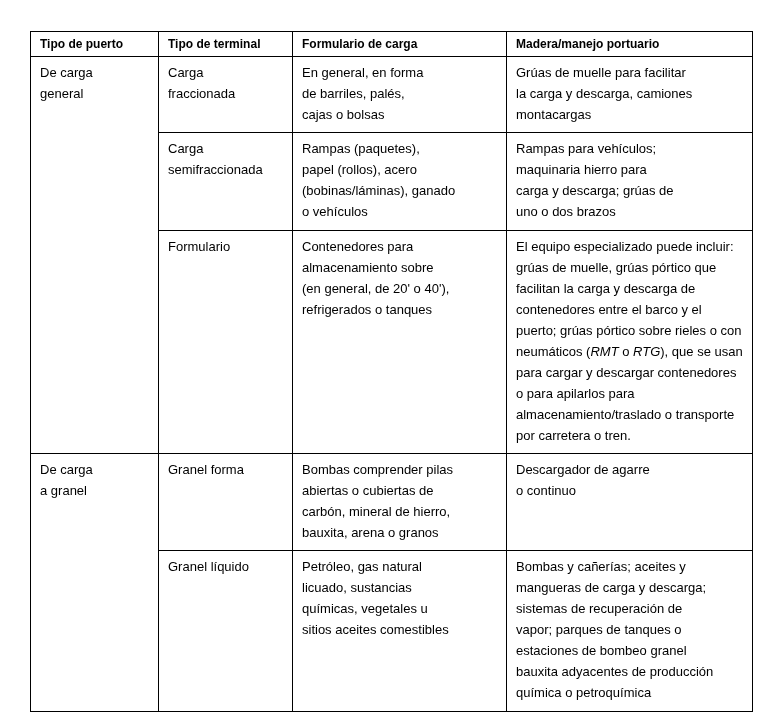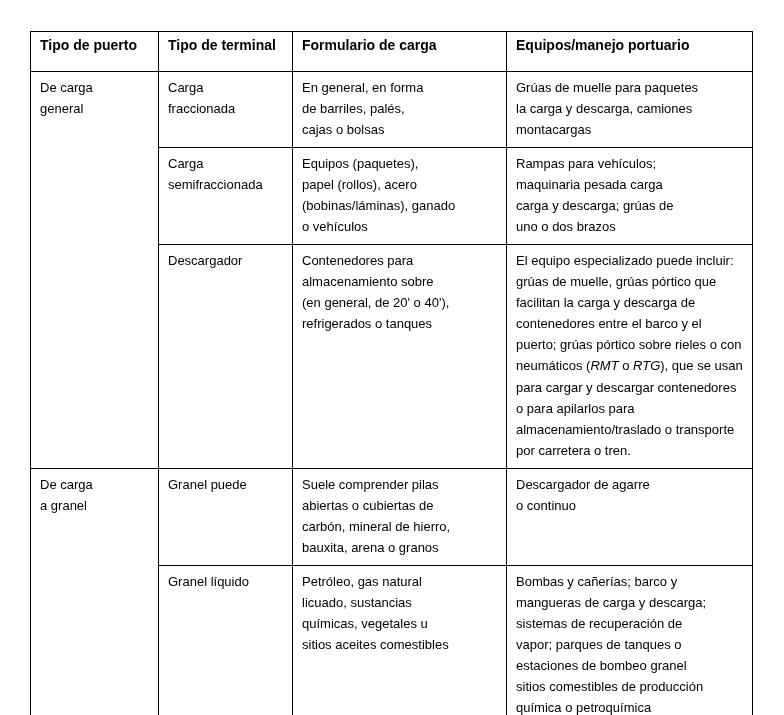--- a/index.html
+++ b/index.html
@@ -37,23 +37,23 @@
     vertical-align: top;
     text-align: left;
     padding: 5px 8px 7px 9px;
     font-size: 13px;
     line-height: 1.62;
     font-weight: normal;
   }
   table.port-table thead th {
     font-weight: bold;
     padding-top: 4px;
-    padding-bottom: 16px;
+    padding-bottom: 4px;
     line-height: 1.35;
-    font-size: 14px;
+    font-size: 12px;
   }
   
   td.group-cell {
     border-bottom: 1px solid #000000;
   }
   
   tr.group-start > td {
     border-top: 1.6px solid #000000;
   }
   
@@ -78,108 +78,108 @@
       <col class="c1">
         <col class="c2">
         <col class="c3">
         <col class="c4">
     </colgroup>
     <thead>
       <tr>
         <th>Tipo de puerto</th>
         <th>Tipo de terminal</th>
         <th>Formulario de carga</th>
-        <th>Equipos/manejo portuario</th>
+        <th>Madera/manejo portuario</th>
       </tr>
     </thead>
     <tbody id="table-body">
         <tr>
           <td class="group-cell" rowspan="3">
             <span class="cell-line">De carga</span>
             <span class="cell-line">general</span>
           </td>
           <td>
             <span class="cell-line">Carga</span>
             <span class="cell-line">fraccionada</span>
           </td>
           <td>
             <span class="cell-line">En general, en forma</span>
             <span class="cell-line">de barriles, palés,</span>
             <span class="cell-line">cajas o bolsas</span>
           </td>
           <td>
-            <span class="cell-line">Grúas de muelle para paquetes</span>
+            <span class="cell-line">Grúas de muelle para facilitar</span>
             <span class="cell-line">la carga y descarga, camiones</span>
             <span class="cell-line">montacargas</span>
           </td>
         </tr>
         <tr>
           <td>
             <span class="cell-line">Carga</span>
             <span class="cell-line">semifraccionada</span>
           </td>
           <td>
-            <span class="cell-line">Equipos (paquetes),</span>
+            <span class="cell-line">Rampas (paquetes),</span>
             <span class="cell-line">papel (rollos), acero</span>
             <span class="cell-line">(bobinas/láminas), ganado</span>
             <span class="cell-line">o vehículos</span>
           </td>
           <td>
             <span class="cell-line">Rampas para vehículos;</span>
-            <span class="cell-line">maquinaria pesada carga</span>
+            <span class="cell-line">maquinaria hierro para</span>
             <span class="cell-line">carga y descarga; grúas de</span>
             <span class="cell-line">uno o dos brazos</span>
           </td>
         </tr>
         <tr>
           <td>
-            <span class="cell-line">Descargador</span>
+            <span class="cell-line">Formulario</span>
           </td>
           <td>
             <span class="cell-line">Contenedores para</span>
             <span class="cell-line">almacenamiento sobre</span>
             <span class="cell-line">(en general, de 20' o 40'),</span>
             <span class="cell-line">refrigerados o tanques</span>
           </td>
           <td class="dense"><span>El equipo especializado puede incluir: grúas de muelle, grúas pórtico que facilitan la carga y descarga de contenedores entre el barco y el puerto; grúas pórtico sobre rieles o con neumáticos (</span><em class="it">RMT</em><span> o </span><em class="it">RTG</em><span>), que se usan para cargar y descargar contenedores o para apilarlos para almacenamiento/traslado o transporte por carretera o tren.</span></td>
         </tr>
         <tr class="group-start">
           <td class="group-cell" rowspan="2">
             <span class="cell-line">De carga</span>
             <span class="cell-line">a granel</span>
           </td>
           <td>
-            <span class="cell-line">Granel puede</span>
+            <span class="cell-line">Granel forma</span>
           </td>
           <td>
-            <span class="cell-line">Suele comprender pilas</span>
+            <span class="cell-line">Bombas comprender pilas</span>
             <span class="cell-line">abiertas o cubiertas de</span>
             <span class="cell-line">carbón, mineral de hierro,</span>
             <span class="cell-line">bauxita, arena o granos</span>
           </td>
           <td>
             <span class="cell-line">Descargador de agarre</span>
             <span class="cell-line">o continuo</span>
           </td>
         </tr>
         <tr>
           <td>
             <span class="cell-line">Granel líquido</span>
           </td>
           <td>
             <span class="cell-line">Petróleo, gas natural</span>
             <span class="cell-line">licuado, sustancias</span>
             <span class="cell-line">químicas, vegetales u</span>
             <span class="cell-line">sitios aceites comestibles</span>
           </td>
           <td class="dense-mid">
-            <span class="cell-line">Bombas y cañerías; barco y</span>
+            <span class="cell-line">Bombas y cañerías; aceites y</span>
             <span class="cell-line">mangueras de carga y descarga;</span>
             <span class="cell-line">sistemas de recuperación de</span>
             <span class="cell-line">vapor; parques de tanques o</span>
             <span class="cell-line">estaciones de bombeo granel</span>
-            <span class="cell-line">sitios comestibles de producción</span>
+            <span class="cell-line">bauxita adyacentes de producción</span>
             <span class="cell-line">química o petroquímica</span>
           </td>
         </tr>
       </tbody>
   </table>
 </div>
 
 </body></html>

